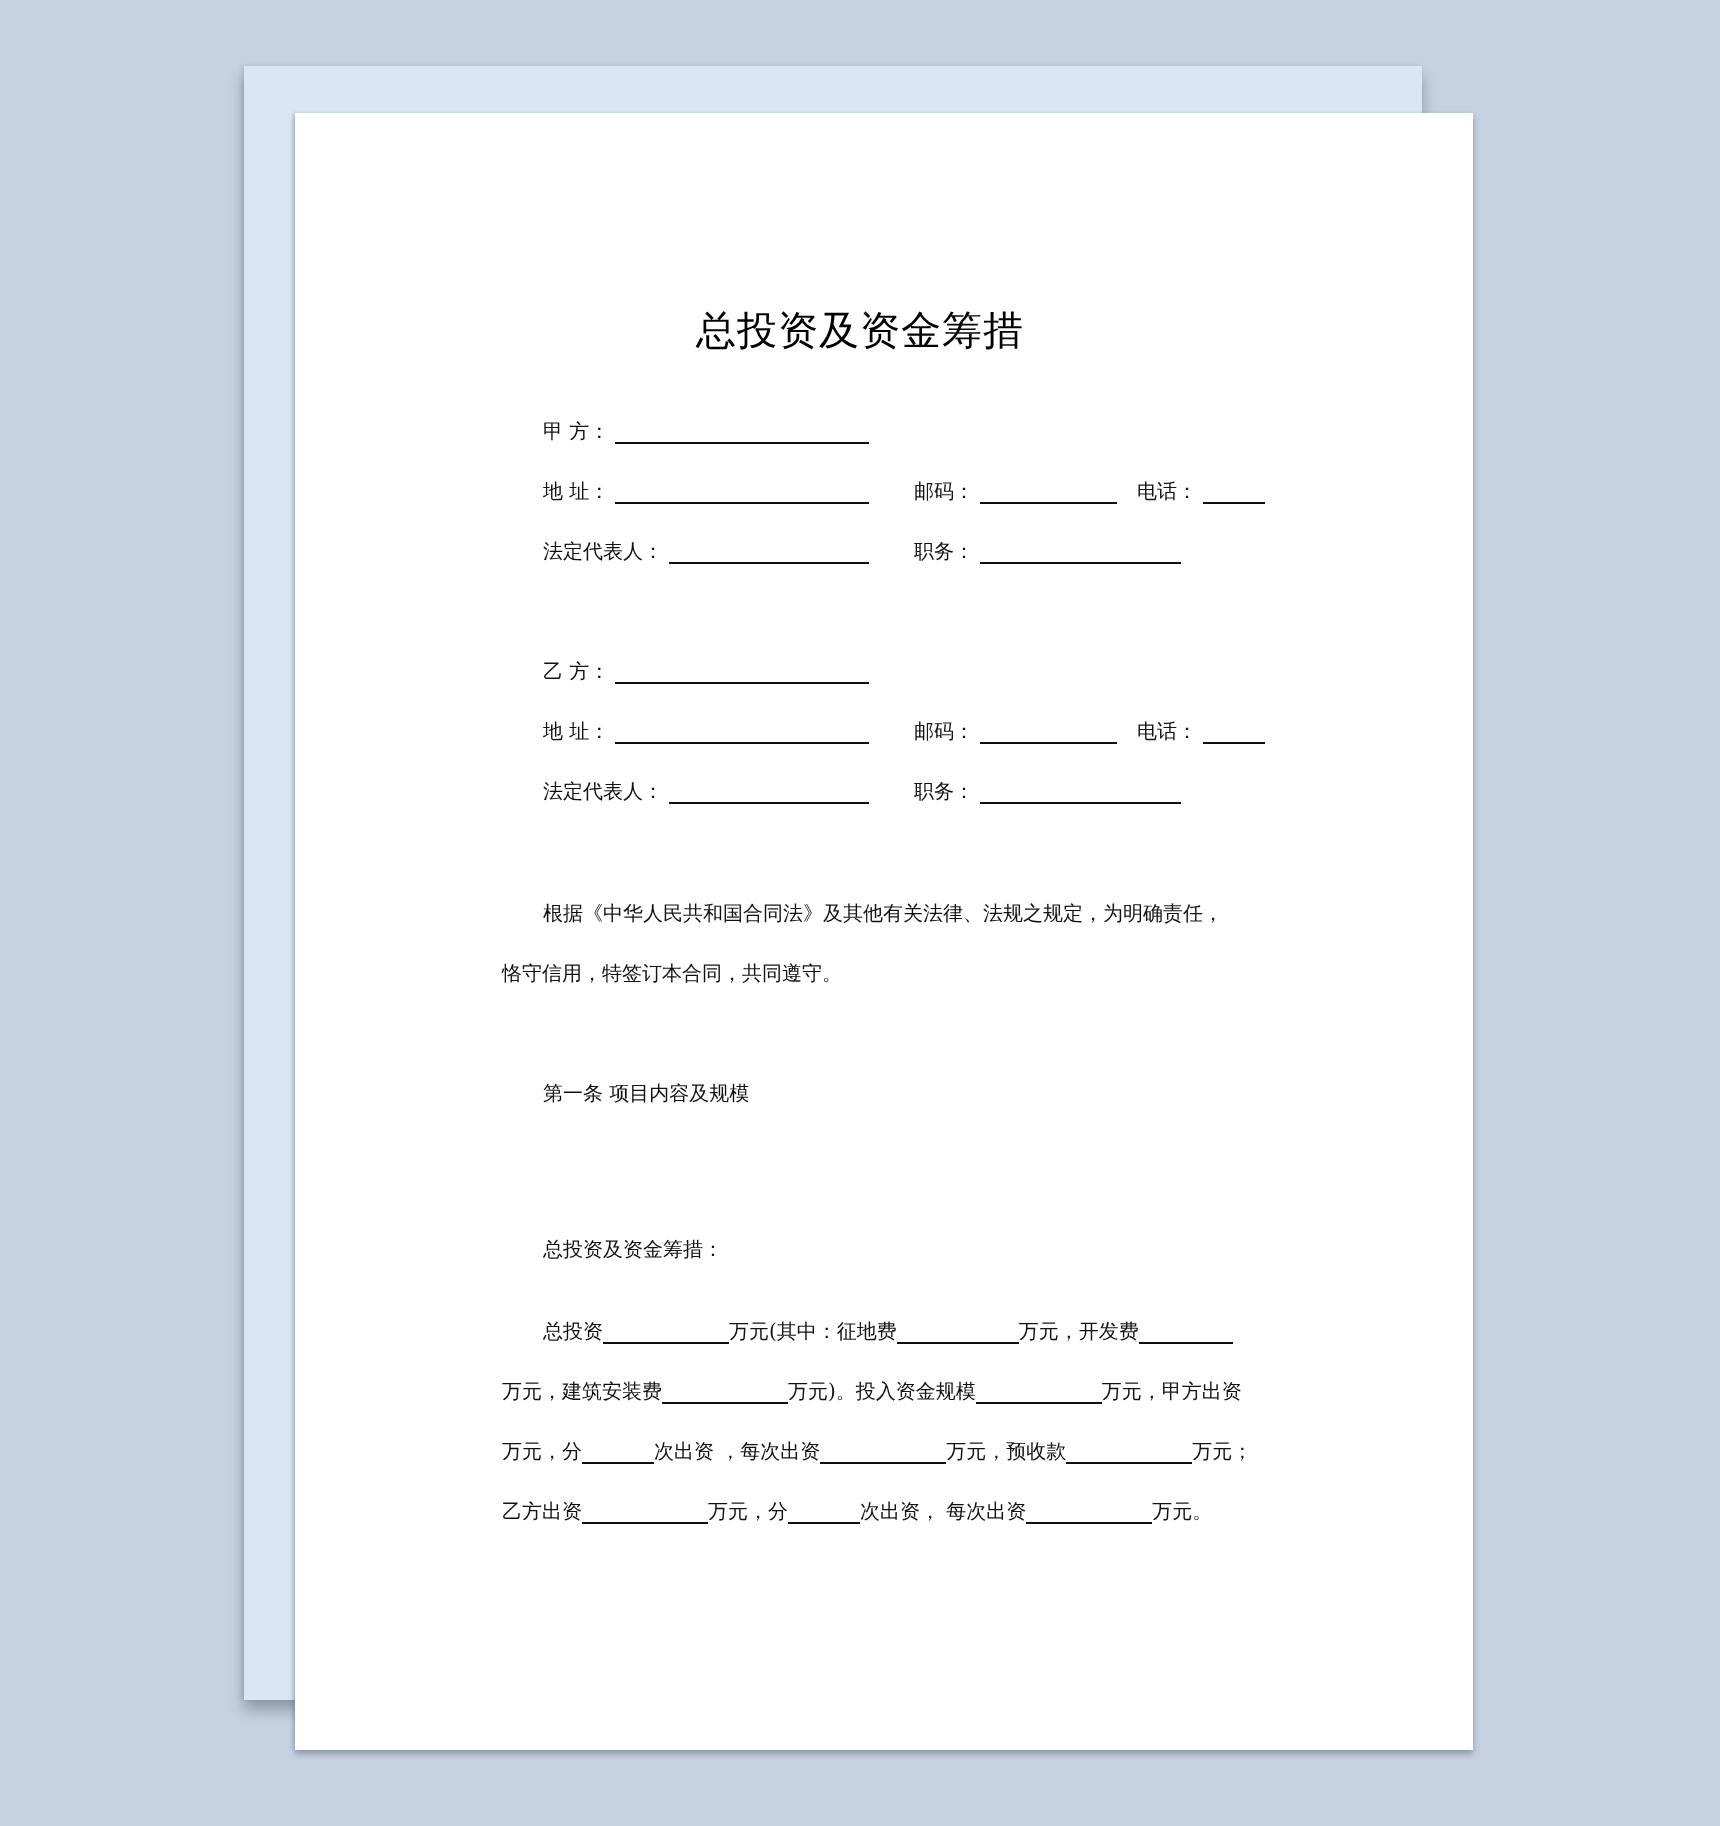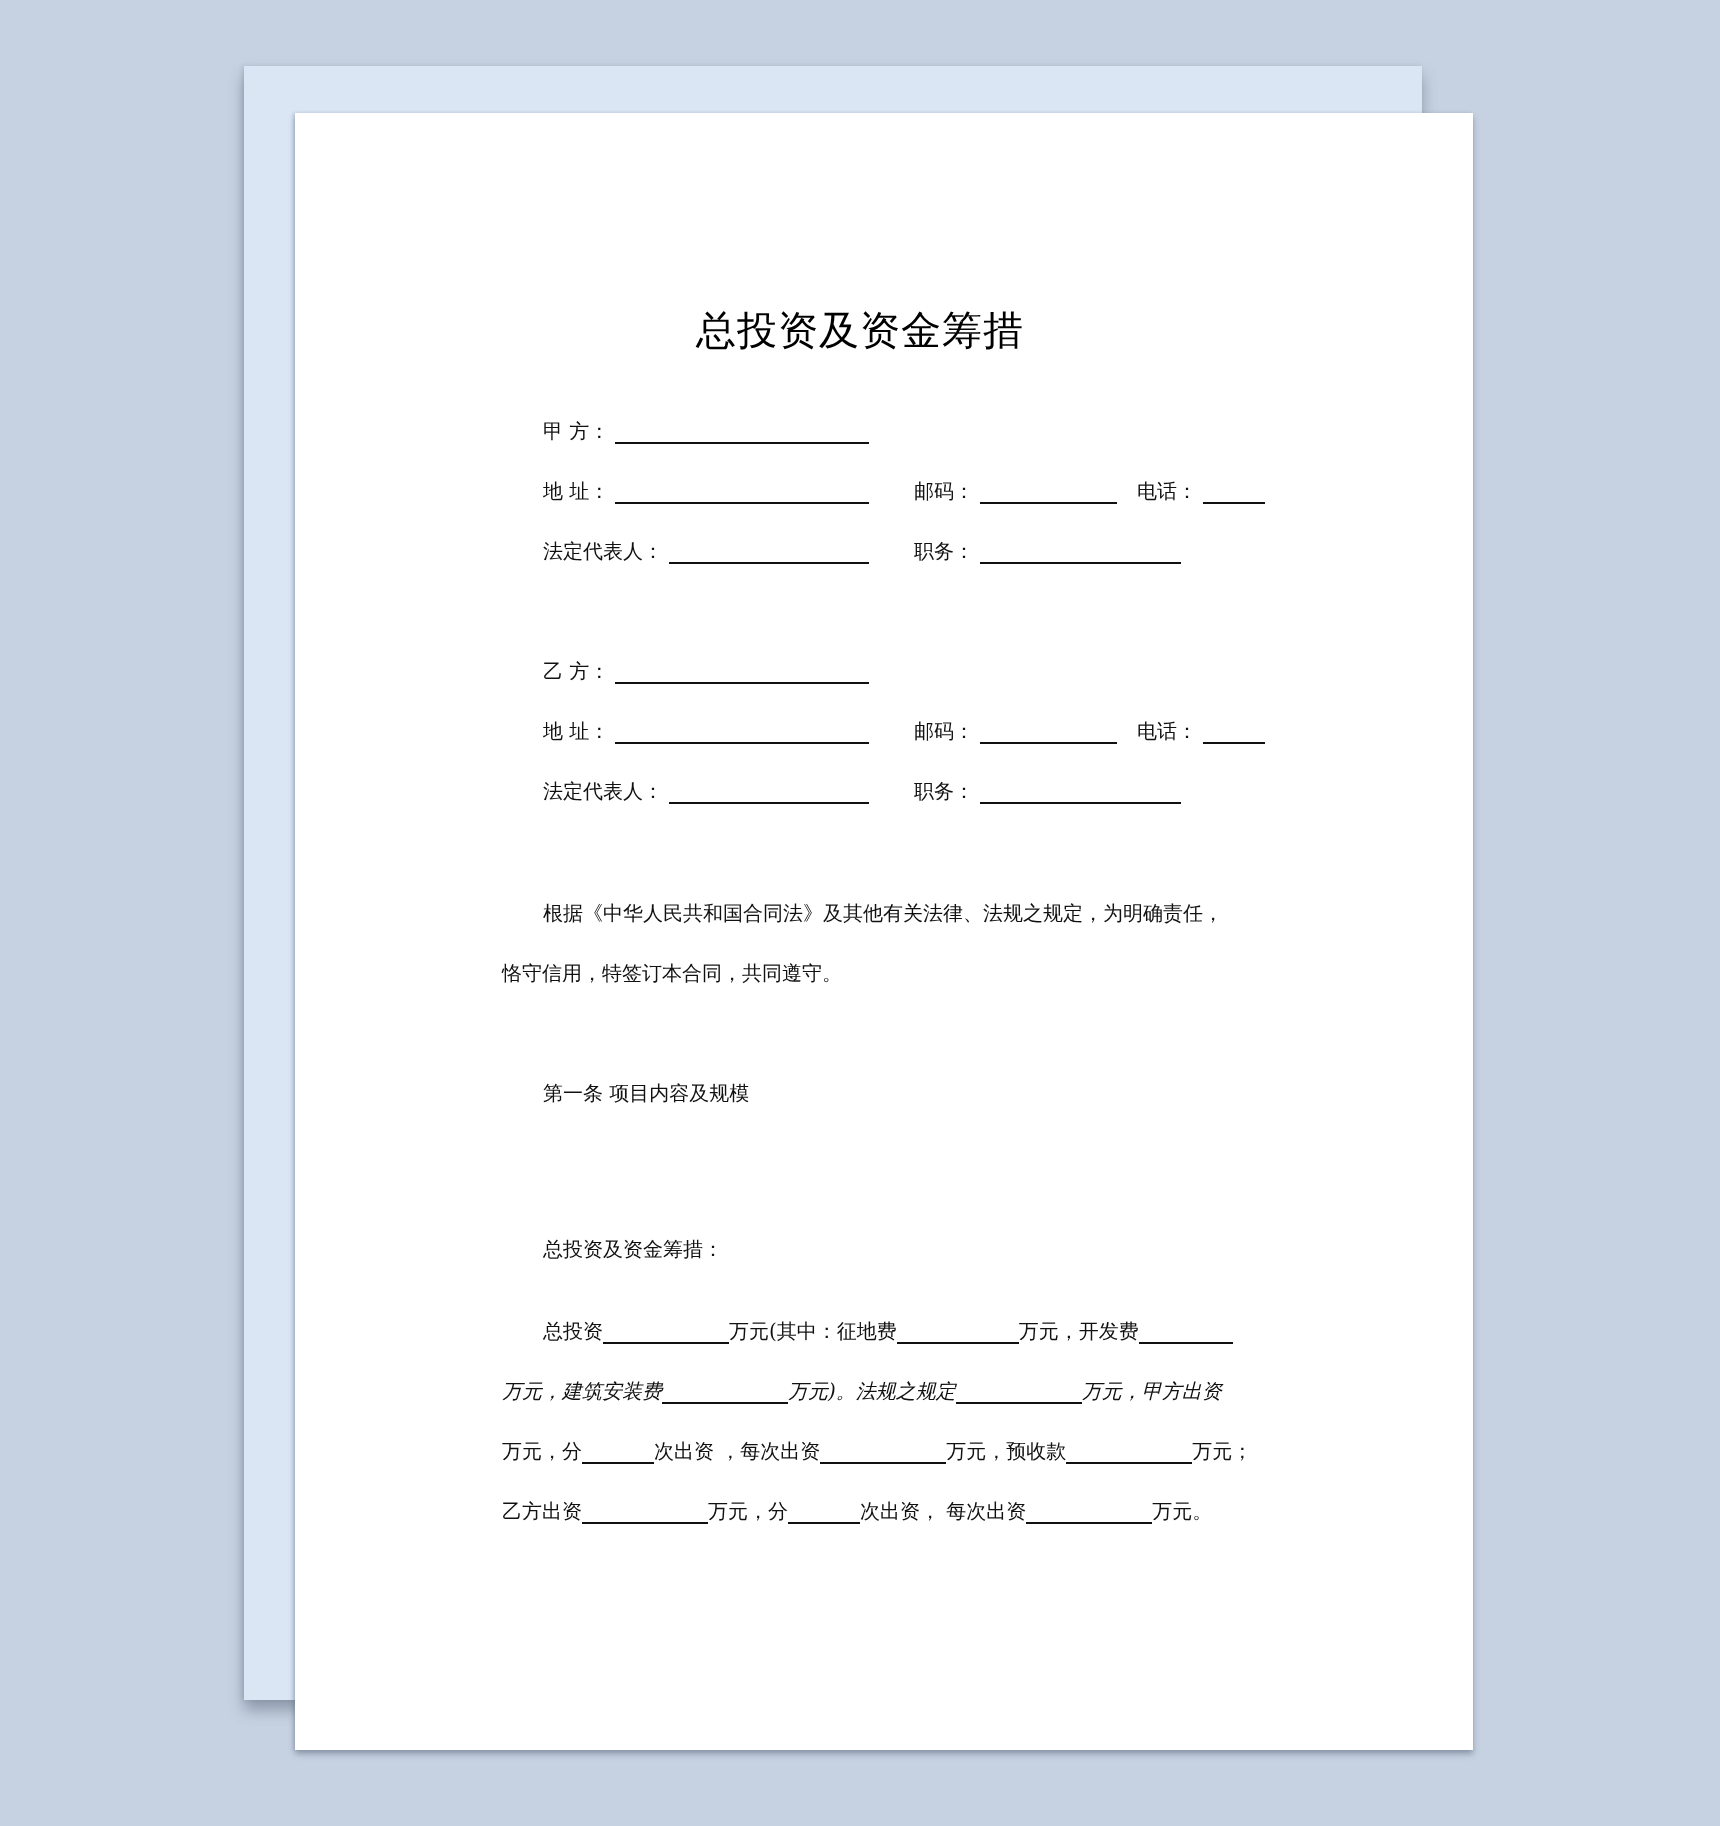--- a/index.html
+++ b/index.html
@@ -99,24 +99,24 @@
 <div class="abs" style="left:543px; top:1200px;margin-top:36px;">总投资及资金筹措：</div>
 
 <div class="row indent" style="top:1318px;">
     <span class="seg">总投资</span>
     <span class="seg b" style="width: 126px;"></span>
     <span class="seg">万元(其中：征地费</span>
     <span class="seg b" style="width: 122px;"></span>
     <span class="seg">万元，开发费</span>
     <span class="seg b" style="width: 94px;"></span>
   </div>
-<div class="row" style="top:1378px;font-style:italic;">
+<div class="row" style="top:1378px;">
     <span class="seg">万元，建筑安装费</span>
     <span class="seg b" style="width: 126px;"></span>
-    <span class="seg">万元)。法规之规定</span>
+    <span class="seg">万元)。投入资金规模</span>
     <span class="seg b" style="width: 126px;"></span>
     <span class="seg">万元，甲方出资</span>
   </div>
 <div class="row" style="top:1438px;">
     <span class="seg">万元，分</span>
     <span class="seg b" style="width: 72px;"></span>
     <span class="seg">次出资 ，每次出资</span>
     <span class="seg b" style="width: 126px;"></span>
     <span class="seg">万元，预收款</span>
     <span class="seg b" style="width: 126px;"></span>

